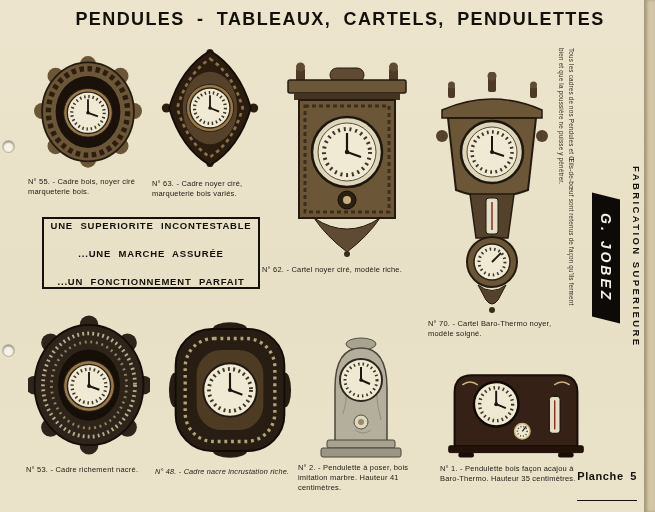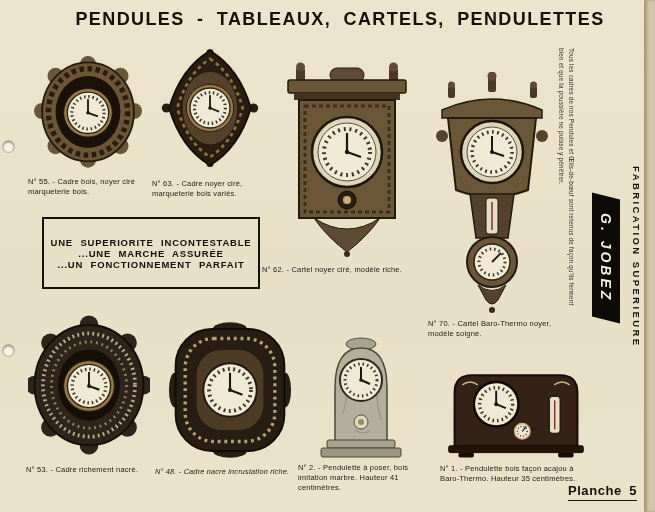--- a/index.html
+++ b/index.html
@@ -22,21 +22,21 @@
   figure.item{position:absolute;margin:0;padding:0;}
   figure.item svg{display:block;margin:0 auto;}
   figcaption.cap{
     font-size:7.5px;line-height:1.35;text-align:left;margin-top:5px;
     letter-spacing:.2px;color:#1e1a12;
   }
   #item-48 figcaption.cap{font-size:7.3px;font-style:italic;}
   .promo{
     position:absolute;left:42px;top:217px;width:218px;height:72px;
     border:2.5px solid #14100a;box-sizing:border-box;
-    display:flex;flex-direction:column;justify-content:center;gap:0;
+    display:flex;flex-direction:column;justify-content:center;gap:17px;
     text-align:center;
   }
   .promo div{font-weight:bold;font-size:9.5px;letter-spacing:.8px;word-spacing:4px;color:#14100a;}
   .side-note{
     position:absolute;left:576px;top:48px;width:272px;
     transform:rotate(90deg);transform-origin:0 0;
     font-size:6.3px;line-height:1.55;color:#2b261c;letter-spacing:.2px;
   }
   .slogan{
     position:absolute;left:642px;top:166px;width:176px;height:14px;
@@ -55,22 +55,22 @@
     color:#f3efe2;font-weight:bold;font-style:italic;font-size:14px;letter-spacing:3px;
     transform:skewX(14deg);white-space:nowrap;
   }
   .edge{
     position:absolute;right:0;top:0;width:10px;height:512px;
     background:#d2c7a8;border-left:1px solid #a69a77;
     box-shadow:inset 2px 0 3px rgba(90,75,45,.35);
   }
   .plate{
     position:absolute;right:18px;bottom:11px;
-    font-size:13px;font-weight:bold;letter-spacing:.6px;word-spacing:3px;
-    border-bottom:1.5px solid #16120c;padding-bottom:2px;color:#14100a;
+    font-size:11px;font-weight:bold;letter-spacing:.6px;word-spacing:3px;
+    border-bottom:1.5px solid #16120c;padding-bottom:18px;color:#14100a;
   }
 </style>
 </head>
 <body>
 
 <div class="sheet">
 
   <div class="hole hole-1"></div>
   <div class="hole hole-2"></div>
 

